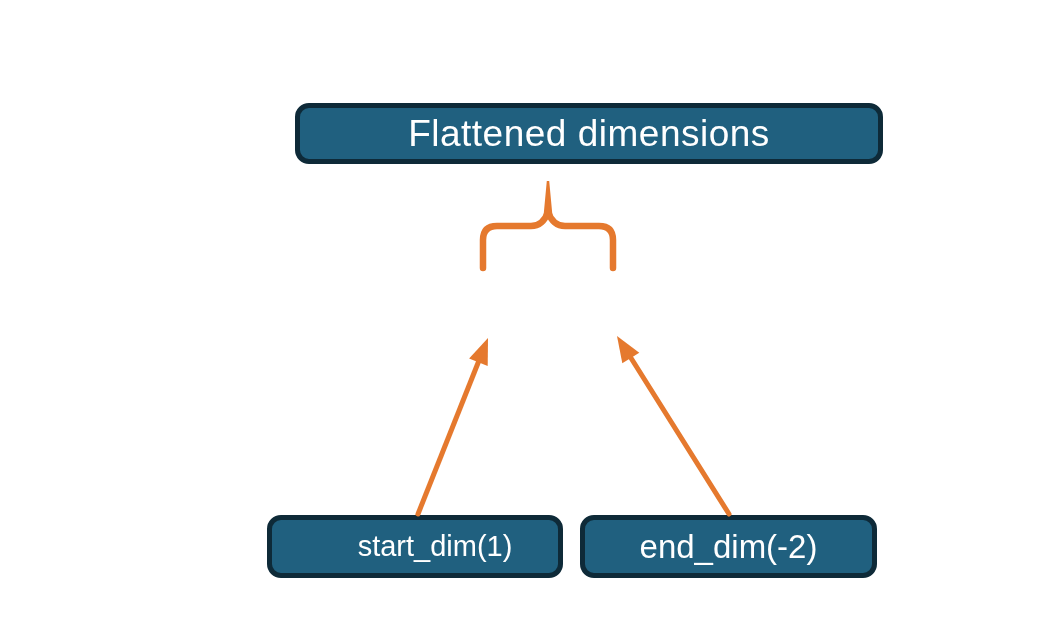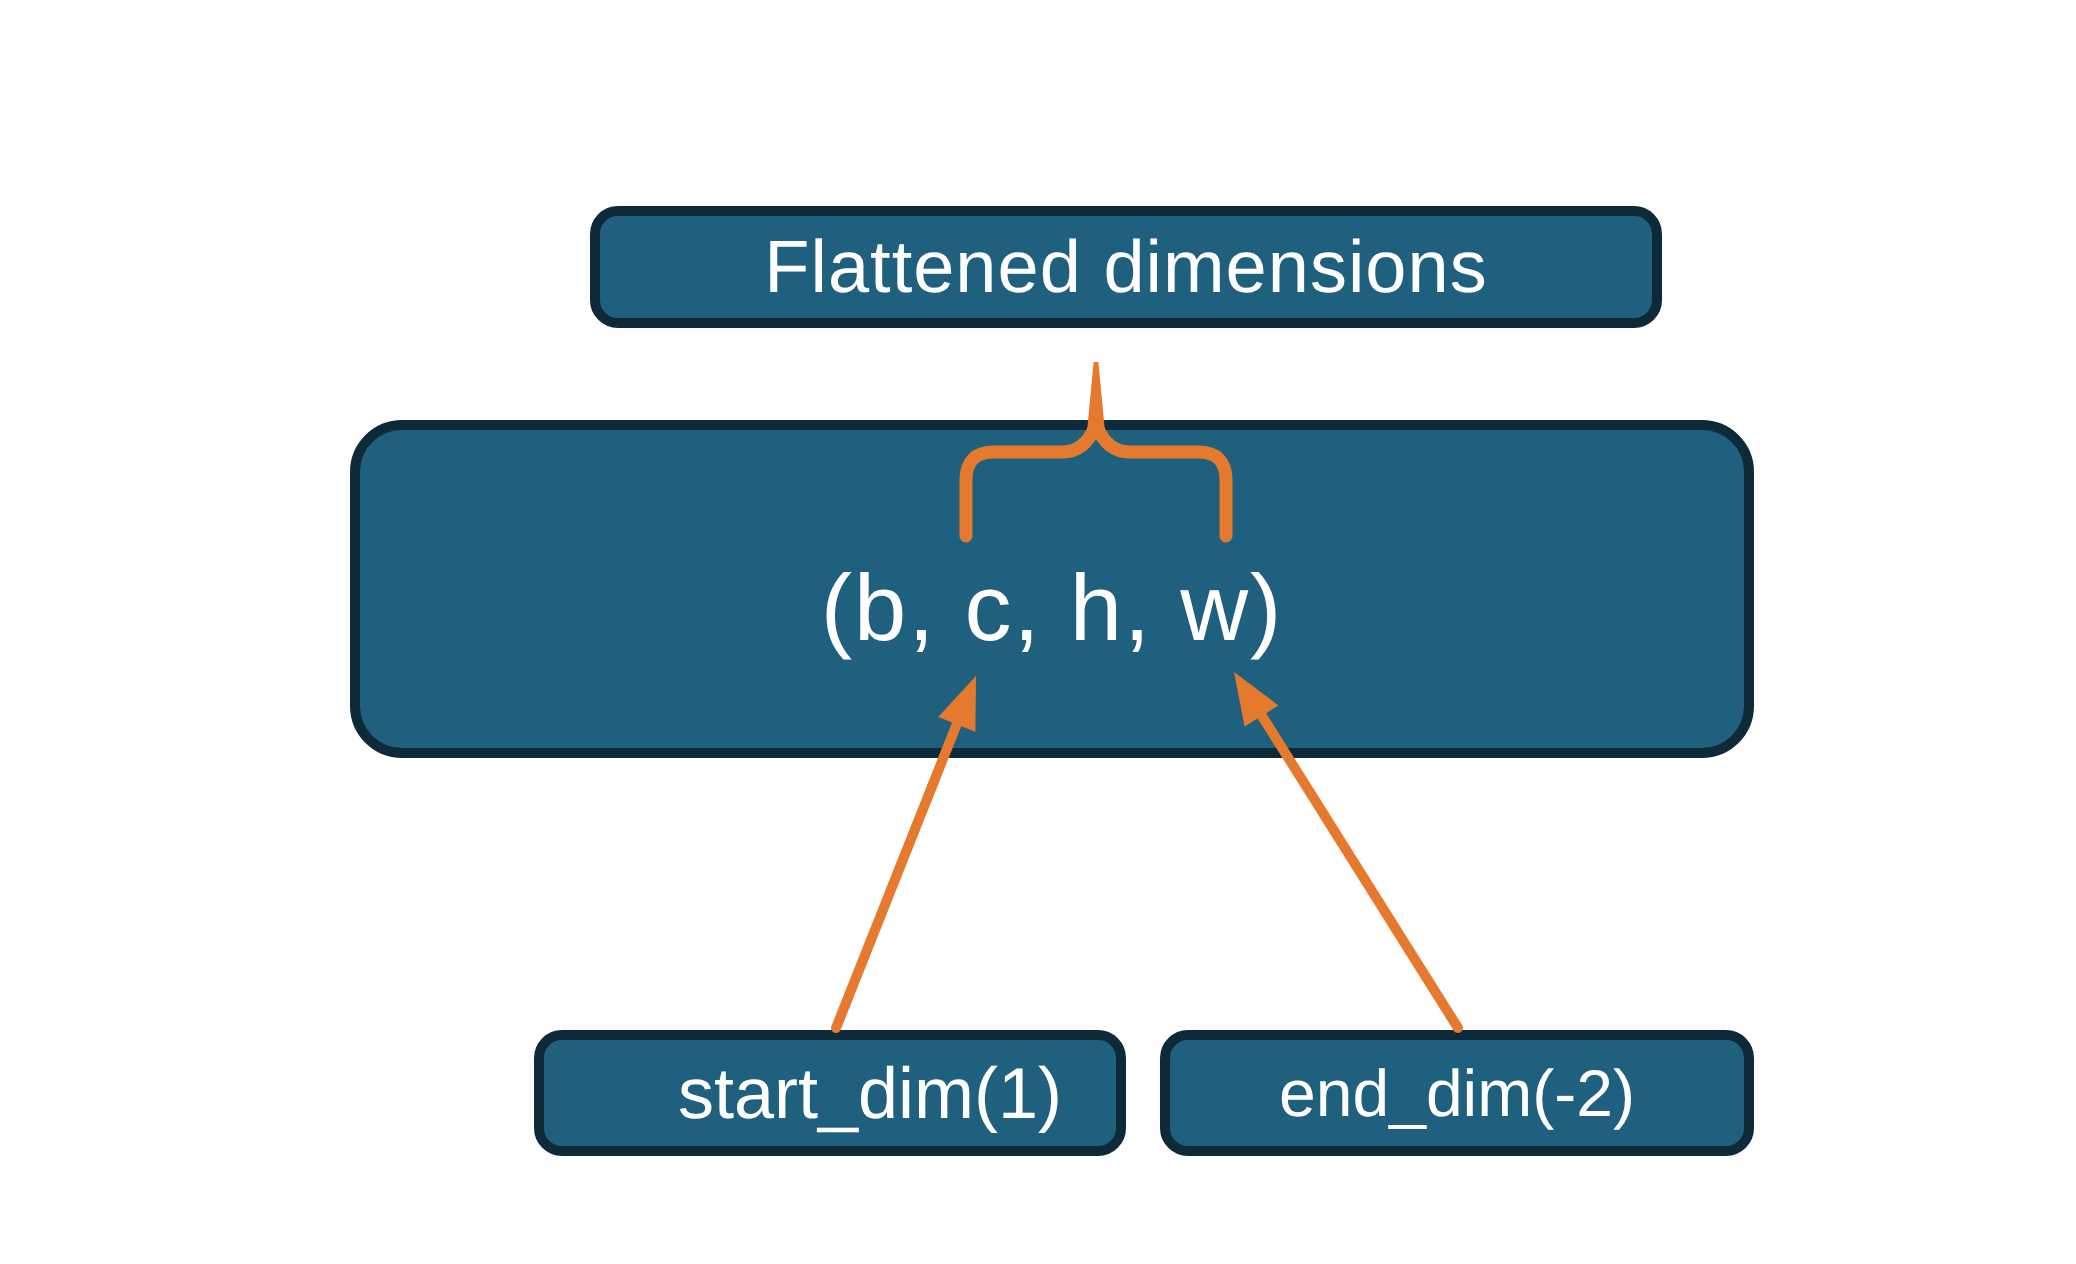--- a/index.html
+++ b/index.html
@@ -22,34 +22,34 @@
     box-sizing:border-box;
     background:var(--box-fill);
     border:5px solid var(--box-border);
     color:var(--text);
     display:flex;
     align-items:center;
     justify-content:center;
     white-space:nowrap;
   }
   #box-flattened{
-    left:295px;top:103px;width:536px;height:61px;
+    left:295px;top:103px;width:588px;height:61px;
     border-radius:14px;
     font-size:37px;letter-spacing:.5px;
   }
   #box-tensor{
     left:175px;top:210px;width:702px;height:169px;
     border-radius:26px;
     font-size:47px;letter-spacing:1px;
     padding-top:18px;
   }
   #box-start{
     left:267px;top:515px;width:296px;height:63px;
     border-radius:14px;
-    font-size:36px;
+    font-size:29px;
     padding-left:40px;
   }
   #box-end{
     left:580px;top:515px;width:297px;height:63px;
     border-radius:14px;
     font-size:33px;
   }
   svg.overlay{
     position:absolute;left:0;top:0;
     pointer-events:none;
@@ -68,23 +68,20 @@
 </style>
 </head>
 <body>
 
 <div class="stage">
 
   <div class="node" id="box-flattened">
     <span>Flattened dimensions</span>
   </div>
 
-  <div class="node" id="box-tensor">
-    <span>(b, c, h, w)</span>
-  </div>
 
   <div class="node" id="box-start">
     <span>start_dim(1)</span>
   </div>
 
   <div class="node" id="box-end">
     <span>end_dim(-2)</span>
   </div>
 
   <svg class="overlay" width="1038" height="632" viewBox="0 0 1038 632">

